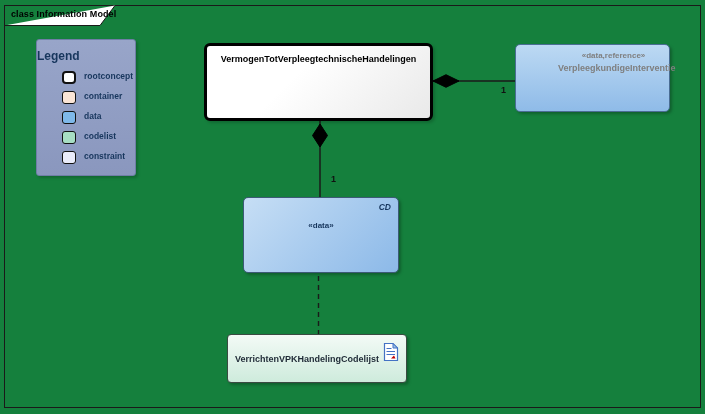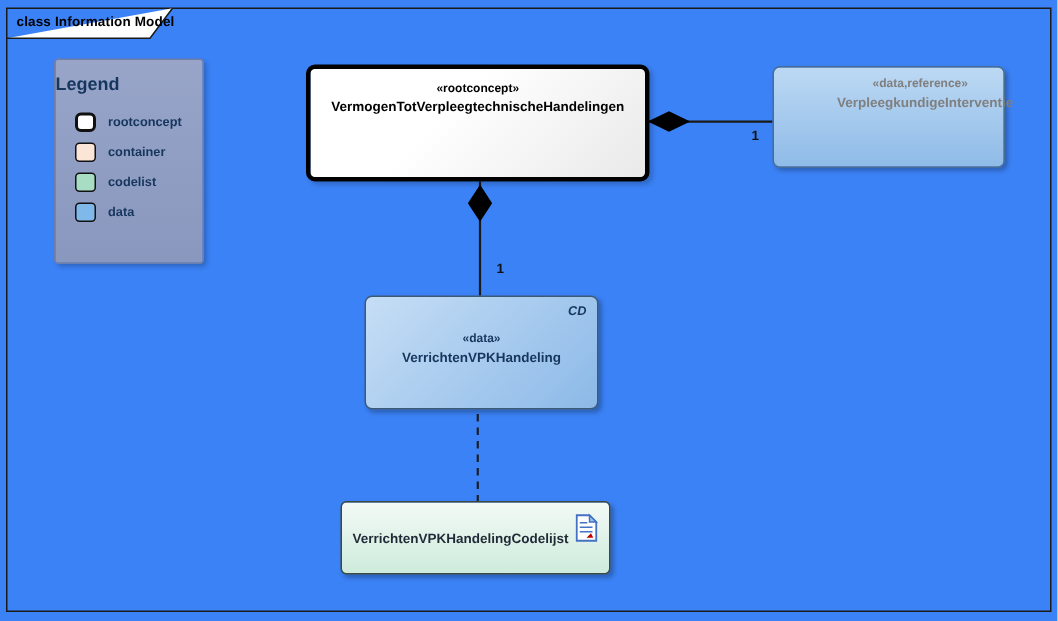--- a/index.html
+++ b/index.html
@@ -1,17 +1,17 @@
 <!DOCTYPE html>
 <html><head>
 <meta charset="utf-8">
 <style>
   html,body{margin:0;padding:0;background:#fff;}
   .stage{
-    position:relative;width:705px;height:414px;background:#3b82f6;
+    position:relative;width:705px;height:414px;background:#15803d;
     font-family:"Liberation Sans","DejaVu Sans",sans-serif;overflow:hidden;
   }
   .frame{
     position:absolute;left:4px;top:5px;width:697px;height:403px;
     border:1px solid #1a1a1a;box-sizing:border-box;background:transparent;
   }
   .connectors{position:absolute;left:0;top:0;width:705px;height:414px;}
   .tab-label{
     position:absolute;left:11px;top:9px;font-size:9px;font-weight:bold;color:#000;
     white-space:nowrap;letter-spacing:0.1px;
@@ -20,21 +20,21 @@
   .legend{
     position:absolute;left:36px;top:39px;width:100px;height:137px;box-sizing:border-box;
     background:linear-gradient(to bottom,#98A5C9,#8A97BE);
     border:1px solid #6F7EA6;border-radius:3px;
     box-shadow:2px 2px 3px rgba(0,0,0,0.2);
   }
   .legend-title{
     text-align:left;margin-top:9px;font-size:12px;font-weight:bold;color:#17365D;
   }
   .legend-rows{margin-top:8px;}
-  .lg-row{display:flex;align-items:center;height:20px;padding-left:13px;}
+  .lg-row{display:flex;height:20px;padding-left:25px;}
   .lg-swatch{
     width:14px;height:13px;border:1.5px solid #111;border-radius:3px;
     box-sizing:border-box;flex:0 0 auto;
   }
   .lg-swatch.sw-thick{border-width:2.5px;border-radius:4px;}
   .lg-label{margin-left:8px;font-size:8.5px;font-weight:600;color:#17365D;white-space:nowrap;}
   
   .node{position:absolute;box-sizing:border-box;text-align:center;}
   .node-root{
     left:204px;top:43px;width:229px;height:78px;
@@ -104,44 +104,46 @@
     <div class="legend-rows">
       <div class="lg-row">
         <span class="lg-swatch sw-thick" style="background: rgb(255, 255, 255);"></span>
         <span class="lg-label">rootconcept</span>
       </div>
       <div class="lg-row">
         <span class="lg-swatch" style="background: rgb(251, 229, 214);"></span>
         <span class="lg-label">container</span>
       </div>
       <div class="lg-row">
+        <span class="lg-swatch" style="background: rgb(127, 185, 234);"></span>
+        <span class="lg-label">data</span>
+      </div>
+      <div class="lg-row">
         <span class="lg-swatch" style="background: rgb(167, 222, 195);"></span>
         <span class="lg-label">codelist</span>
       </div>
       <div class="lg-row">
-        <span class="lg-swatch" style="background: rgb(127, 185, 234);"></span>
-        <span class="lg-label">data</span>
+        <span class="lg-swatch" style="background: rgb(234, 236, 251);"></span>
+        <span class="lg-label">constraint</span>
       </div>
     </div>
   </div>
 
   <div class="node node-root">
-    <div class="stereo">«rootconcept»</div>
     <div class="nname">VermogenTotVerpleegtechnischeHandelingen</div>
   </div>
 
   <div class="node node-ref">
     <div class="stereo">«data,reference»</div>
     <div class="nname">VerpleegkundigeInterventie</div>
   </div>
 
   <div class="node node-data">
     <div class="cd-badge">CD</div>
     <div class="stereo">«data»</div>
-    <div class="nname">VerrichtenVPKHandeling</div>
   </div>
 
   <div class="node node-codelist">
     <div class="nname">VerrichtenVPKHandelingCodelijst</div>
     <svg class="doc-icon" width="16" height="20" viewBox="0 0 16 20">
       <path d="M1.5,1.5 H10 L14.5,6 V18.5 H1.5 Z" fill="#ffffff" stroke="#4472C4" stroke-width="1.2"></path>
       <path d="M10,1.5 L10,6 L14.5,6 Z" fill="#9DC3E6" stroke="#4472C4" stroke-width="1"></path>
       <line x1="3.5" y1="6.5" x2="8.5" y2="6.5" stroke="#4472C4" stroke-width="1"></line>
       <line x1="3.5" y1="9.5" x2="12" y2="9.5" stroke="#4472C4" stroke-width="1"></line>
       <line x1="3.5" y1="12.5" x2="12" y2="12.5" stroke="#4472C4" stroke-width="1"></line>

